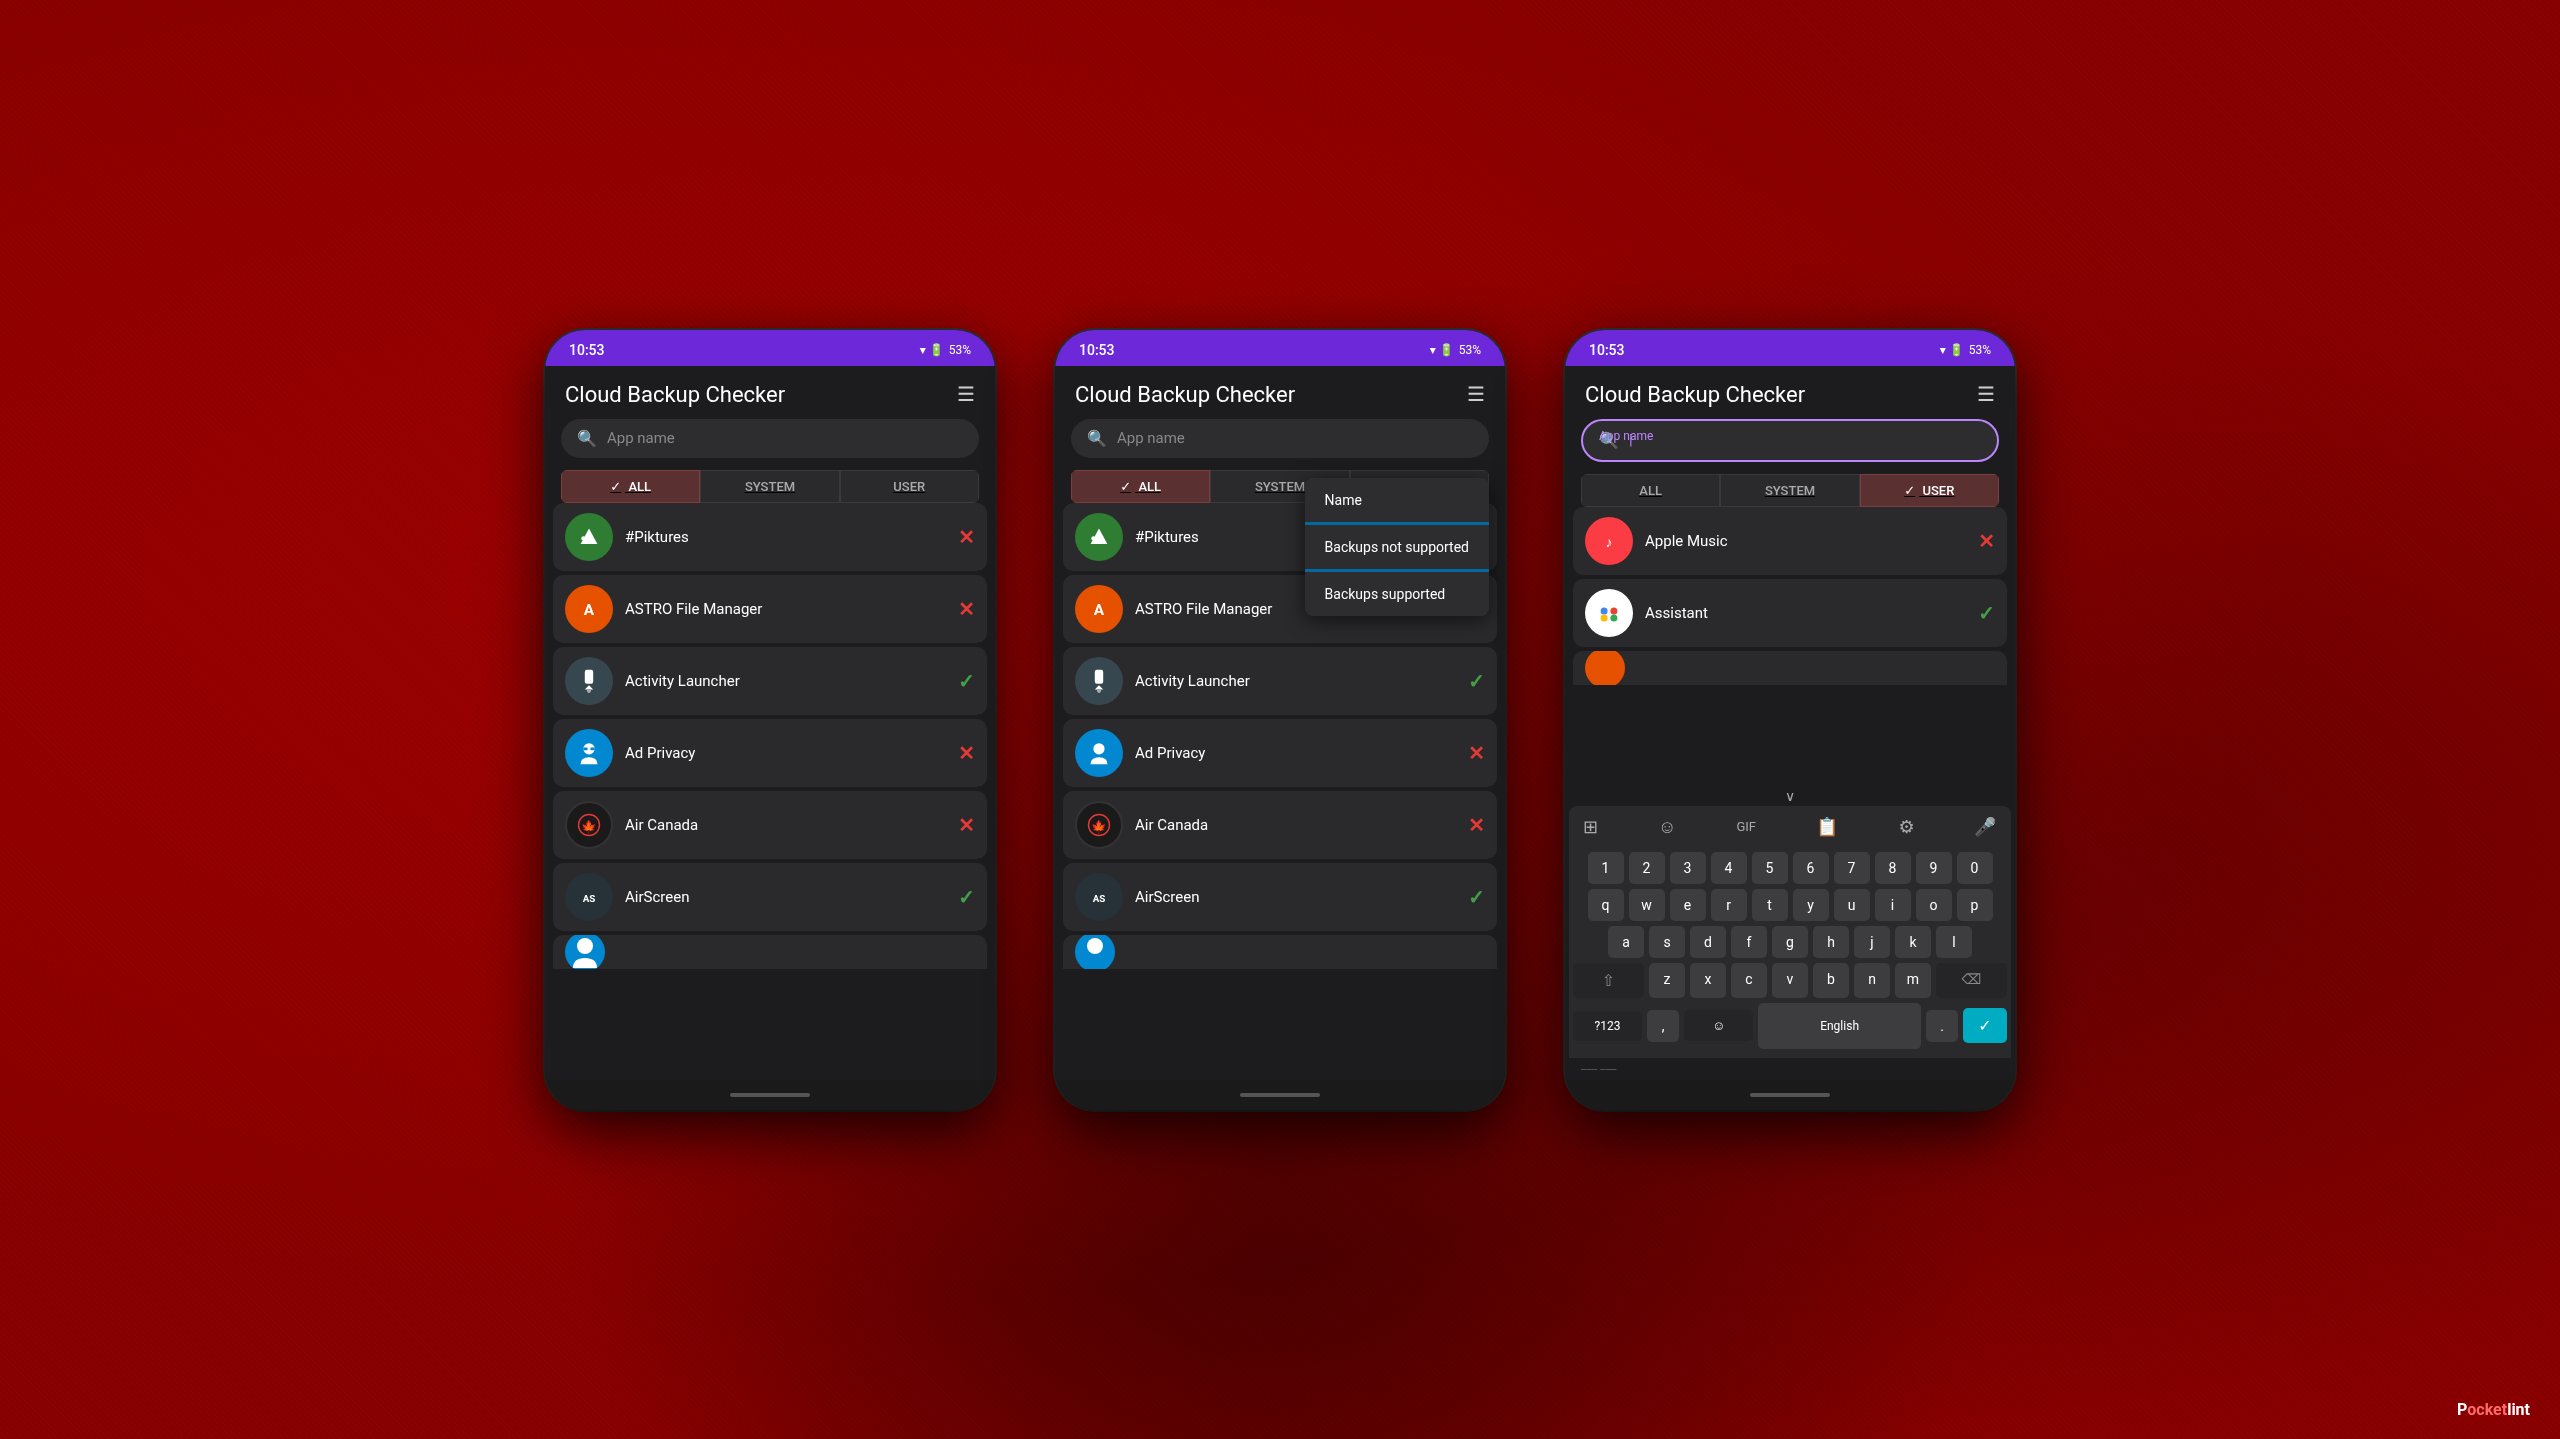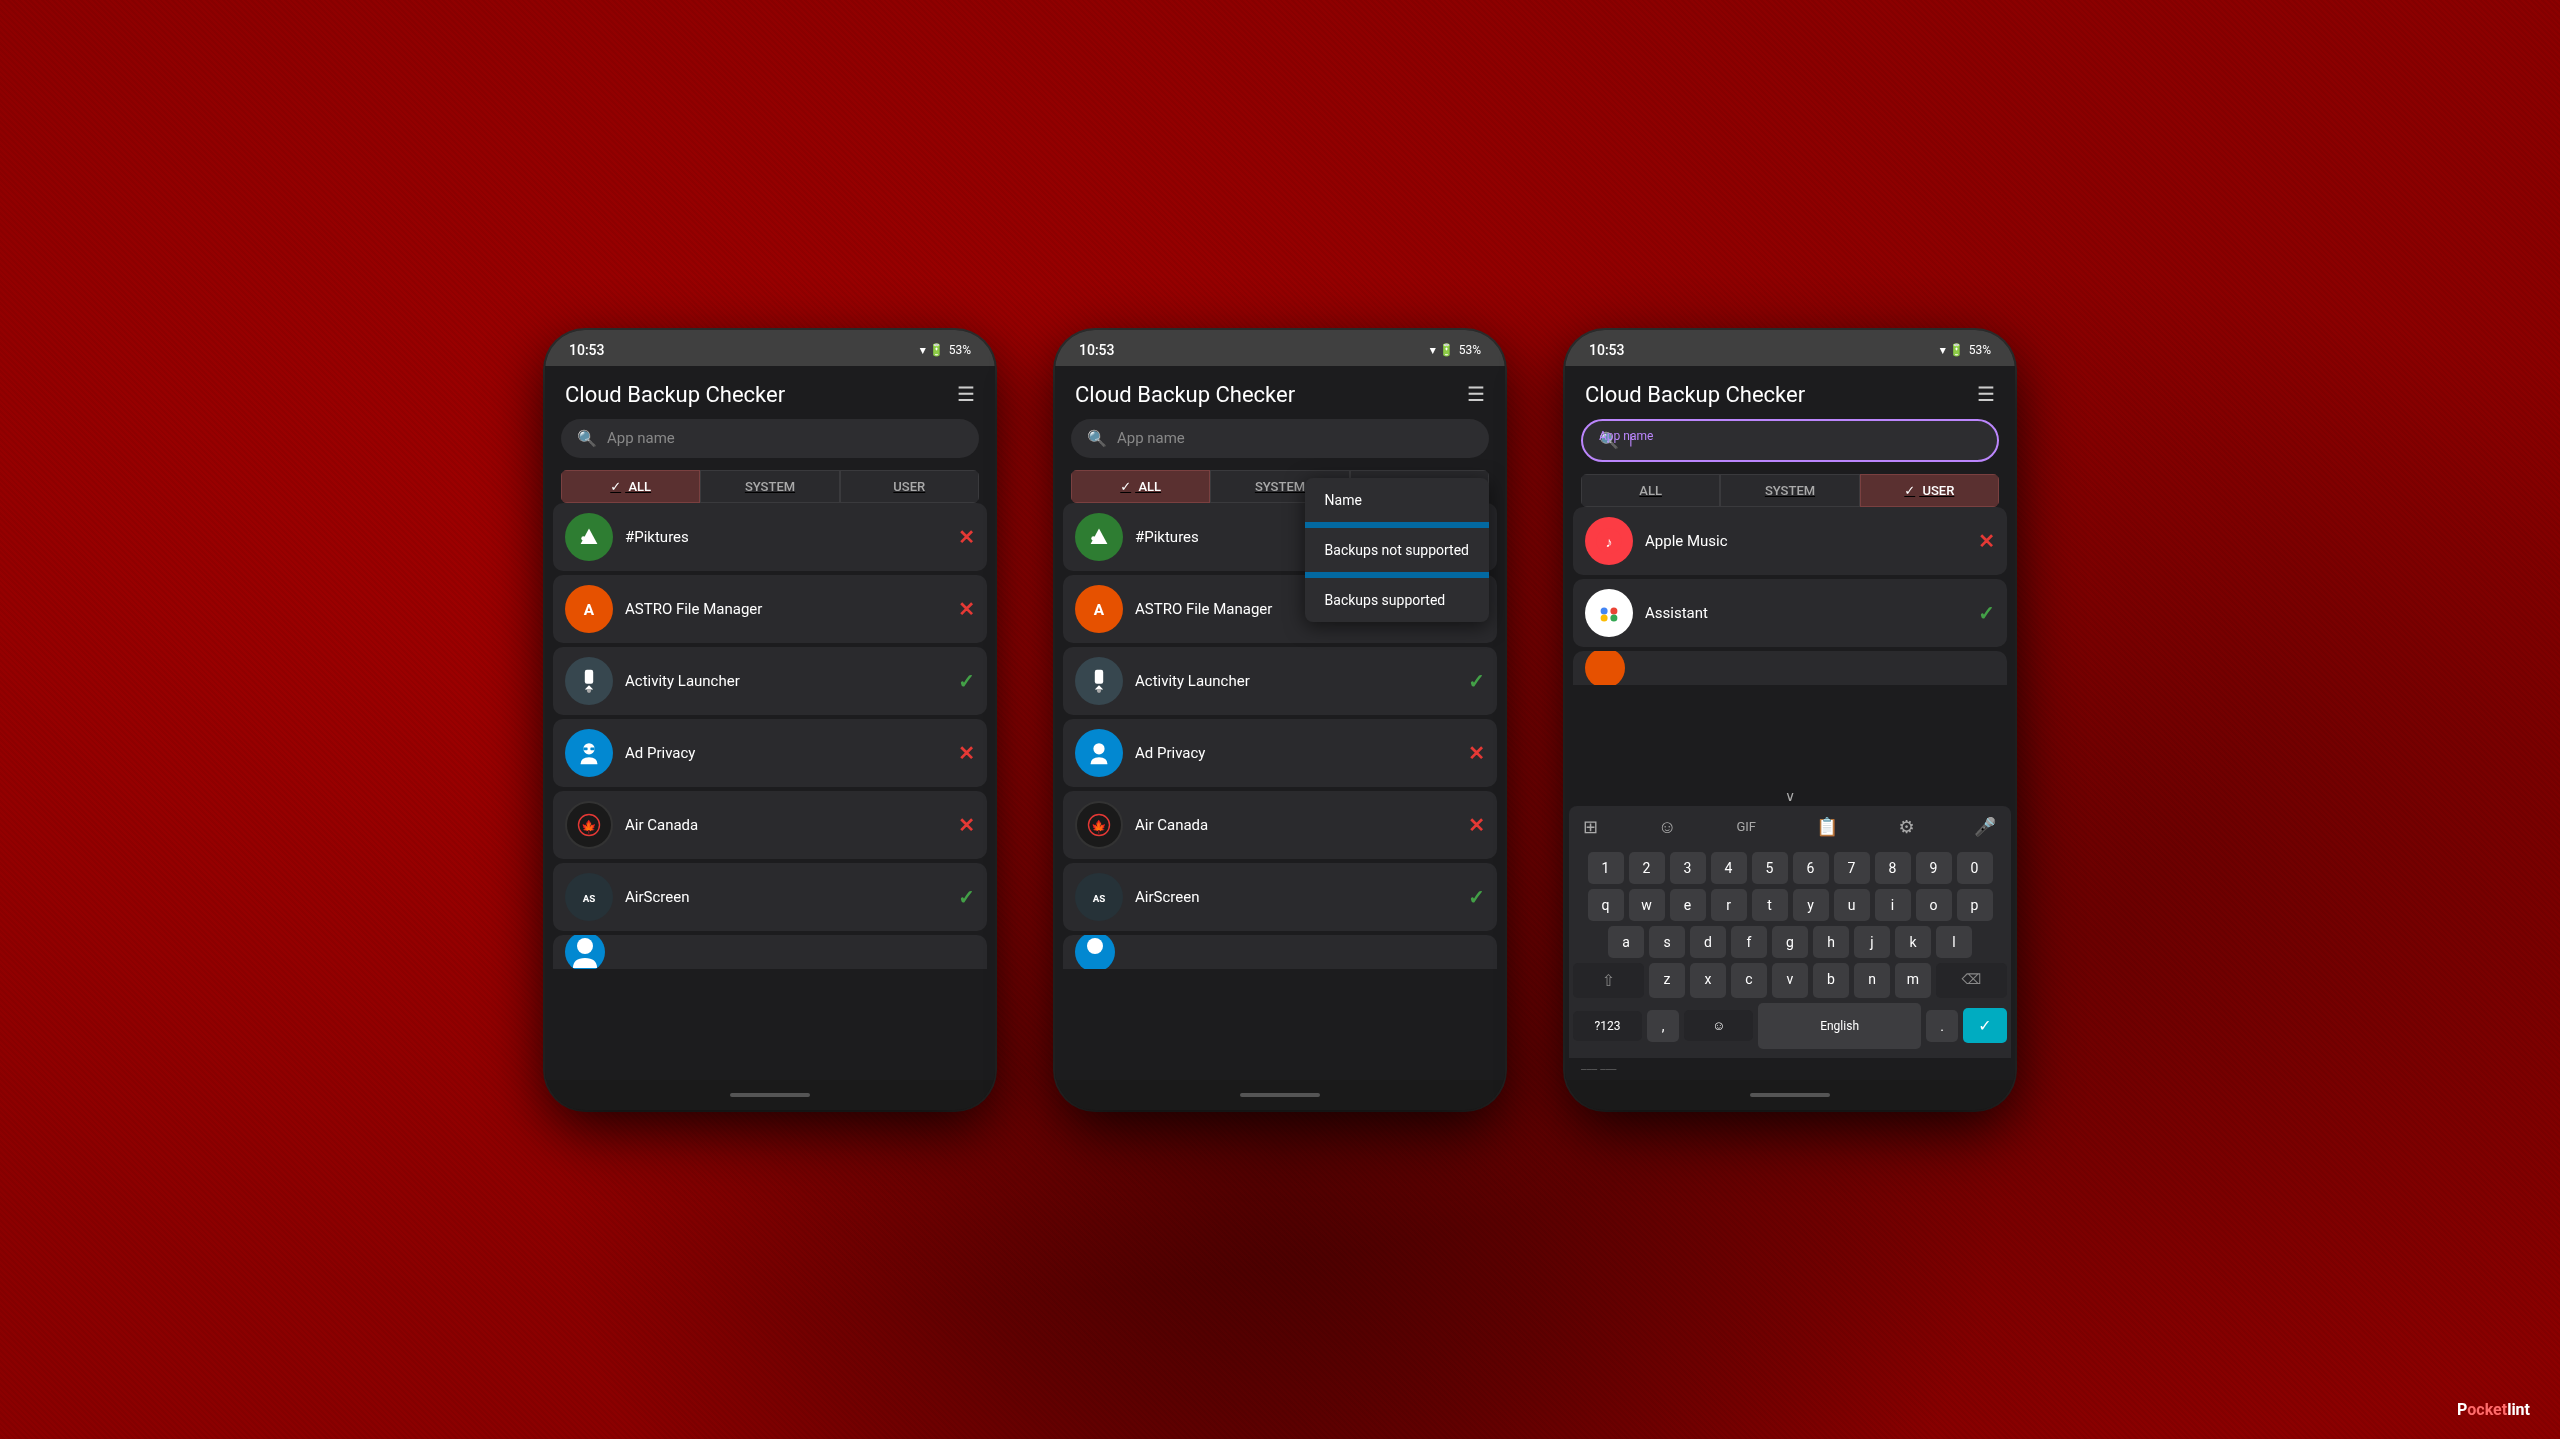--- a/index.html
+++ b/index.html
@@ -57,21 +57,21 @@
       display: flex;
       flex-direction: column;
     }
 
     
     .status-bar {
       display: flex;
       justify-content: space-between;
       align-items: center;
       padding: 12px 24px 8px;
-      background: #404040;
+      background: #6d28d9;
       min-height: 36px;
     }
 
     .status-time {
       color: #ffffff;
       font-size: 14px;
       font-weight: 500;
     }
 
     .status-icons {
@@ -255,21 +255,21 @@
       box-shadow: 0 4px 20px rgba(0,0,0,0.6);
       z-index: 10;
       overflow: hidden;
       min-width: 180px;
     }
 
     .dropdown-item {
       padding: 14px 20px;
       color: #ffffff;
       font-size: 14px;
-      border-bottom: 6px solid #0369a1;
+      border-bottom: 3px solid #0369a1;
       cursor: pointer;
     }
 
     .dropdown-item:last-child {
       border-bottom: none;
     }
 
     
     .keyboard-container {
       background: #1c1c1e;

